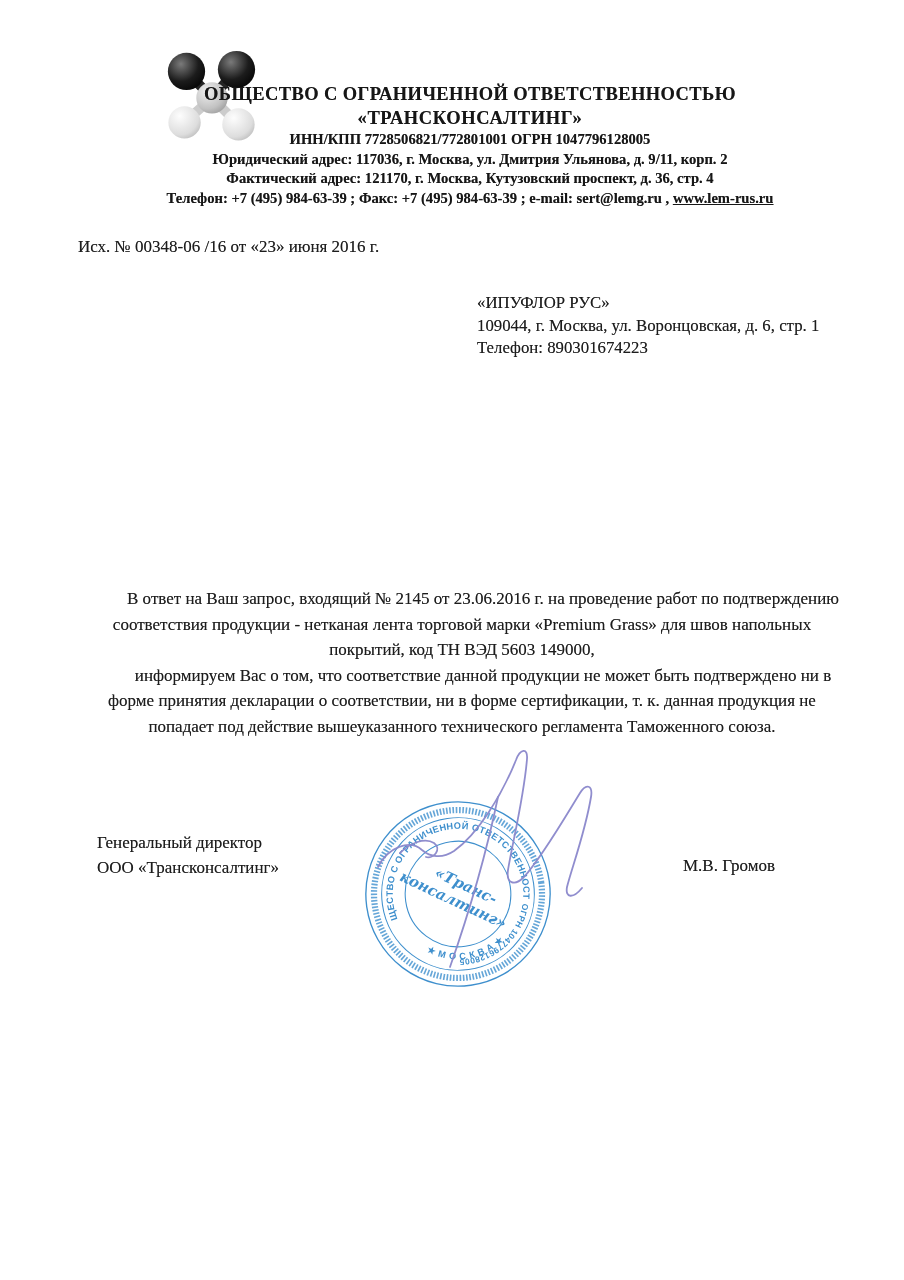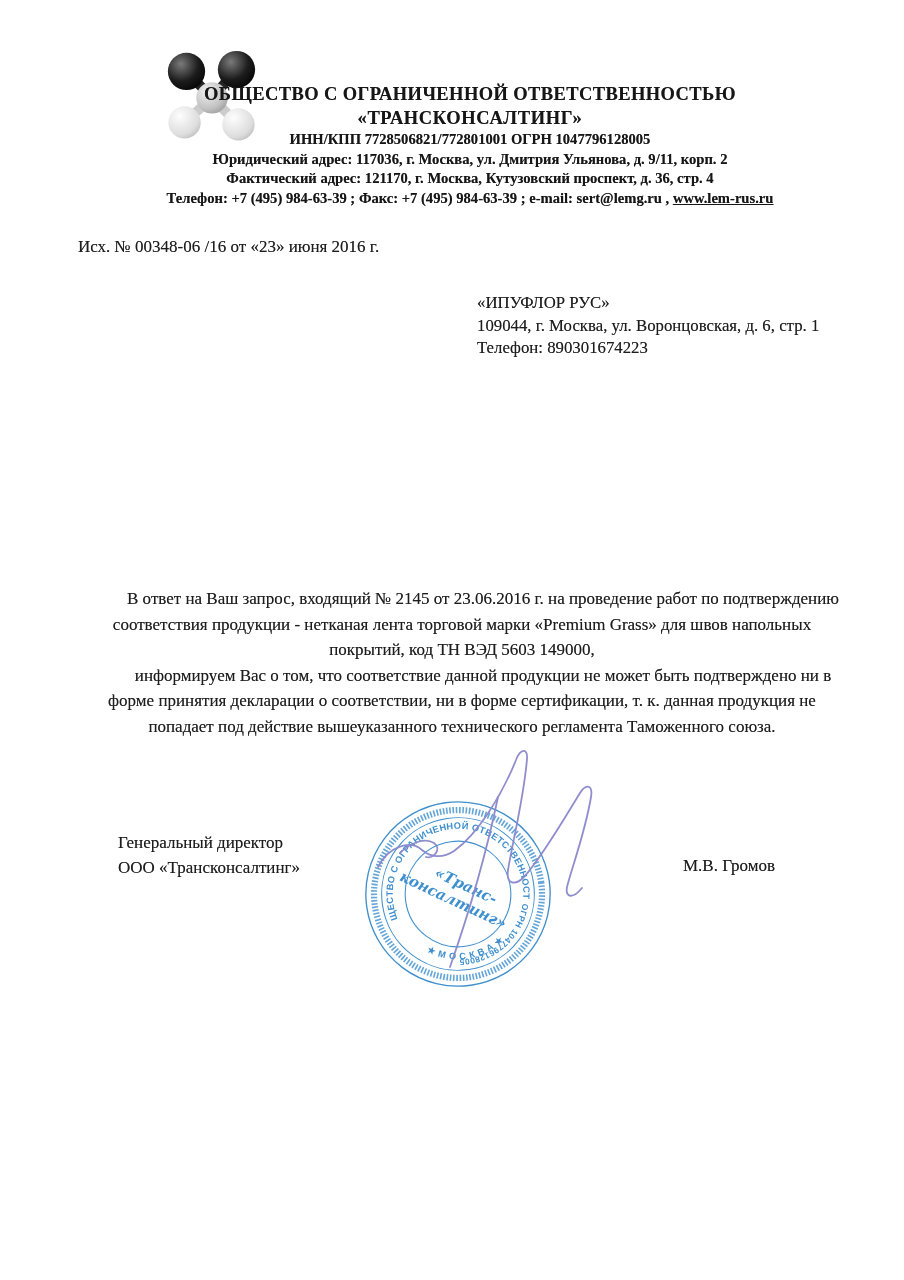--- a/index.html
+++ b/index.html
@@ -62,21 +62,21 @@
     font-size: 17px;
     line-height: 25.6px;
     text-align: center;
     margin-top: 28px;
   }
   .letter-body p { text-indent: 42px; }
 
   
   .sig-position {
     position: absolute;
-    left: 118px; top: 830px;
+    left: 97px; top: 830px;
     font-size: 17px;
     line-height: 25px;
   }
   .sig-name {
     position: absolute;
     left: 683px; top: 856px;
     font-size: 17px;
   }
   .stamp-svg {
     position: absolute;

